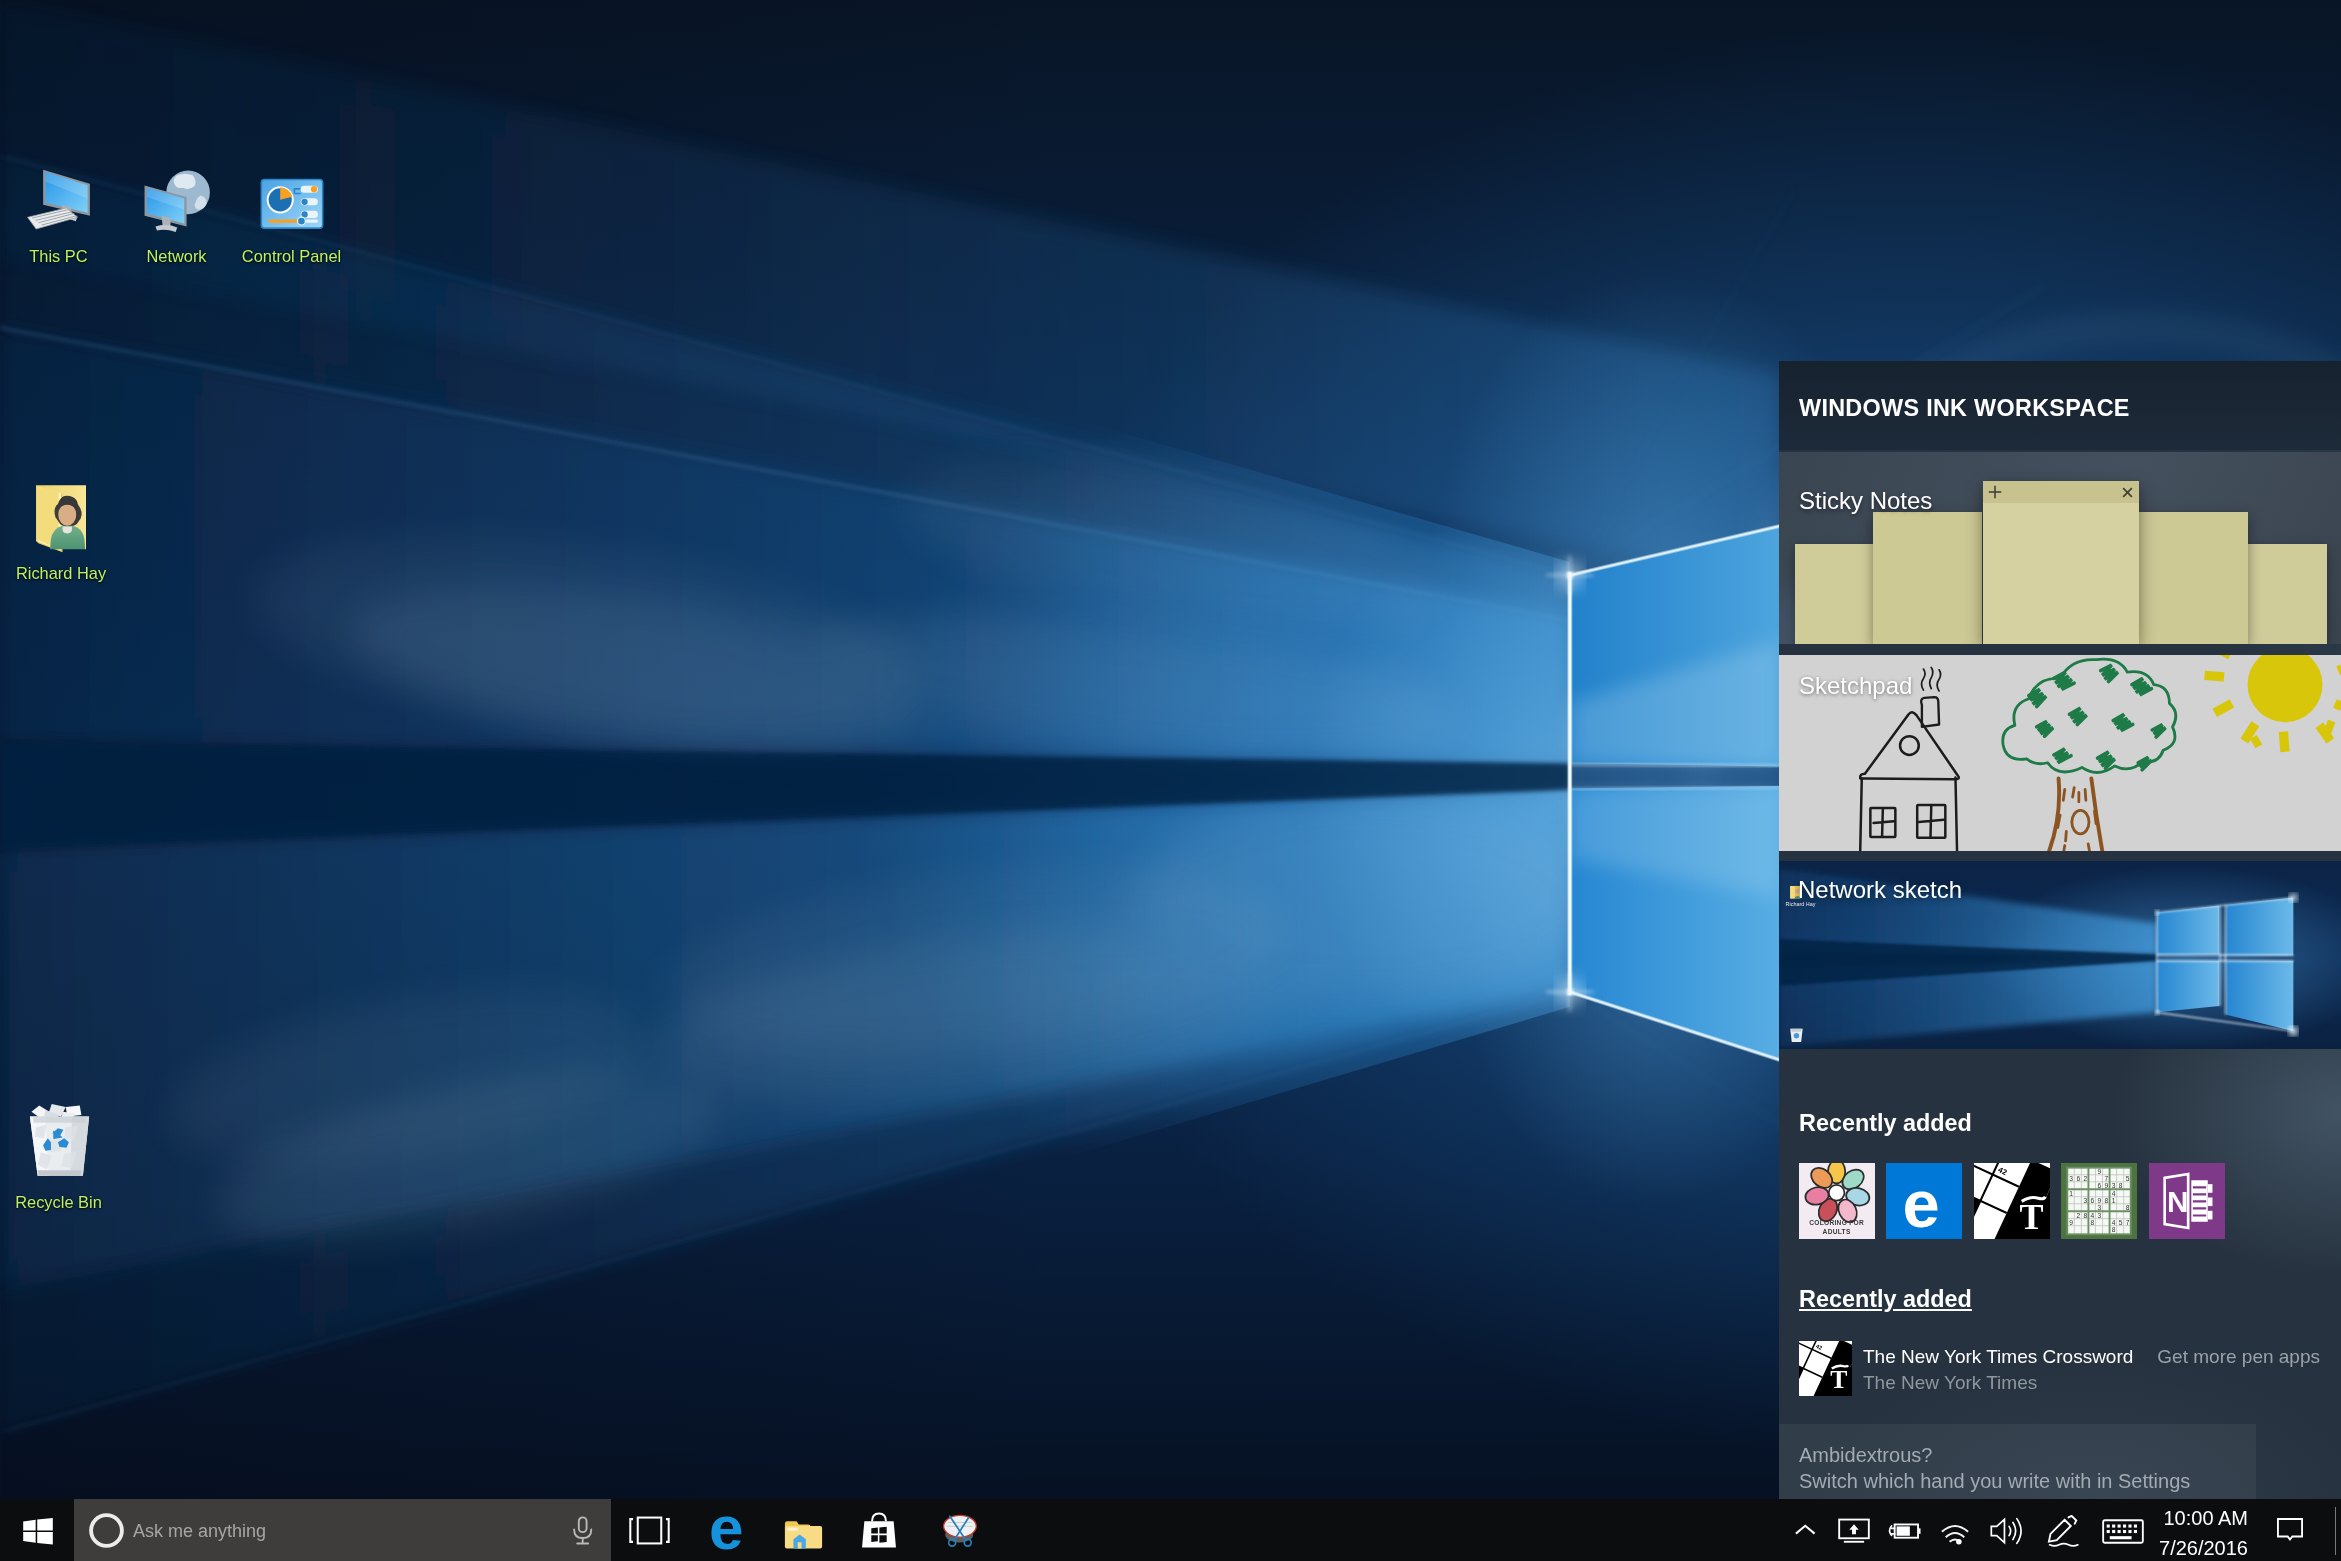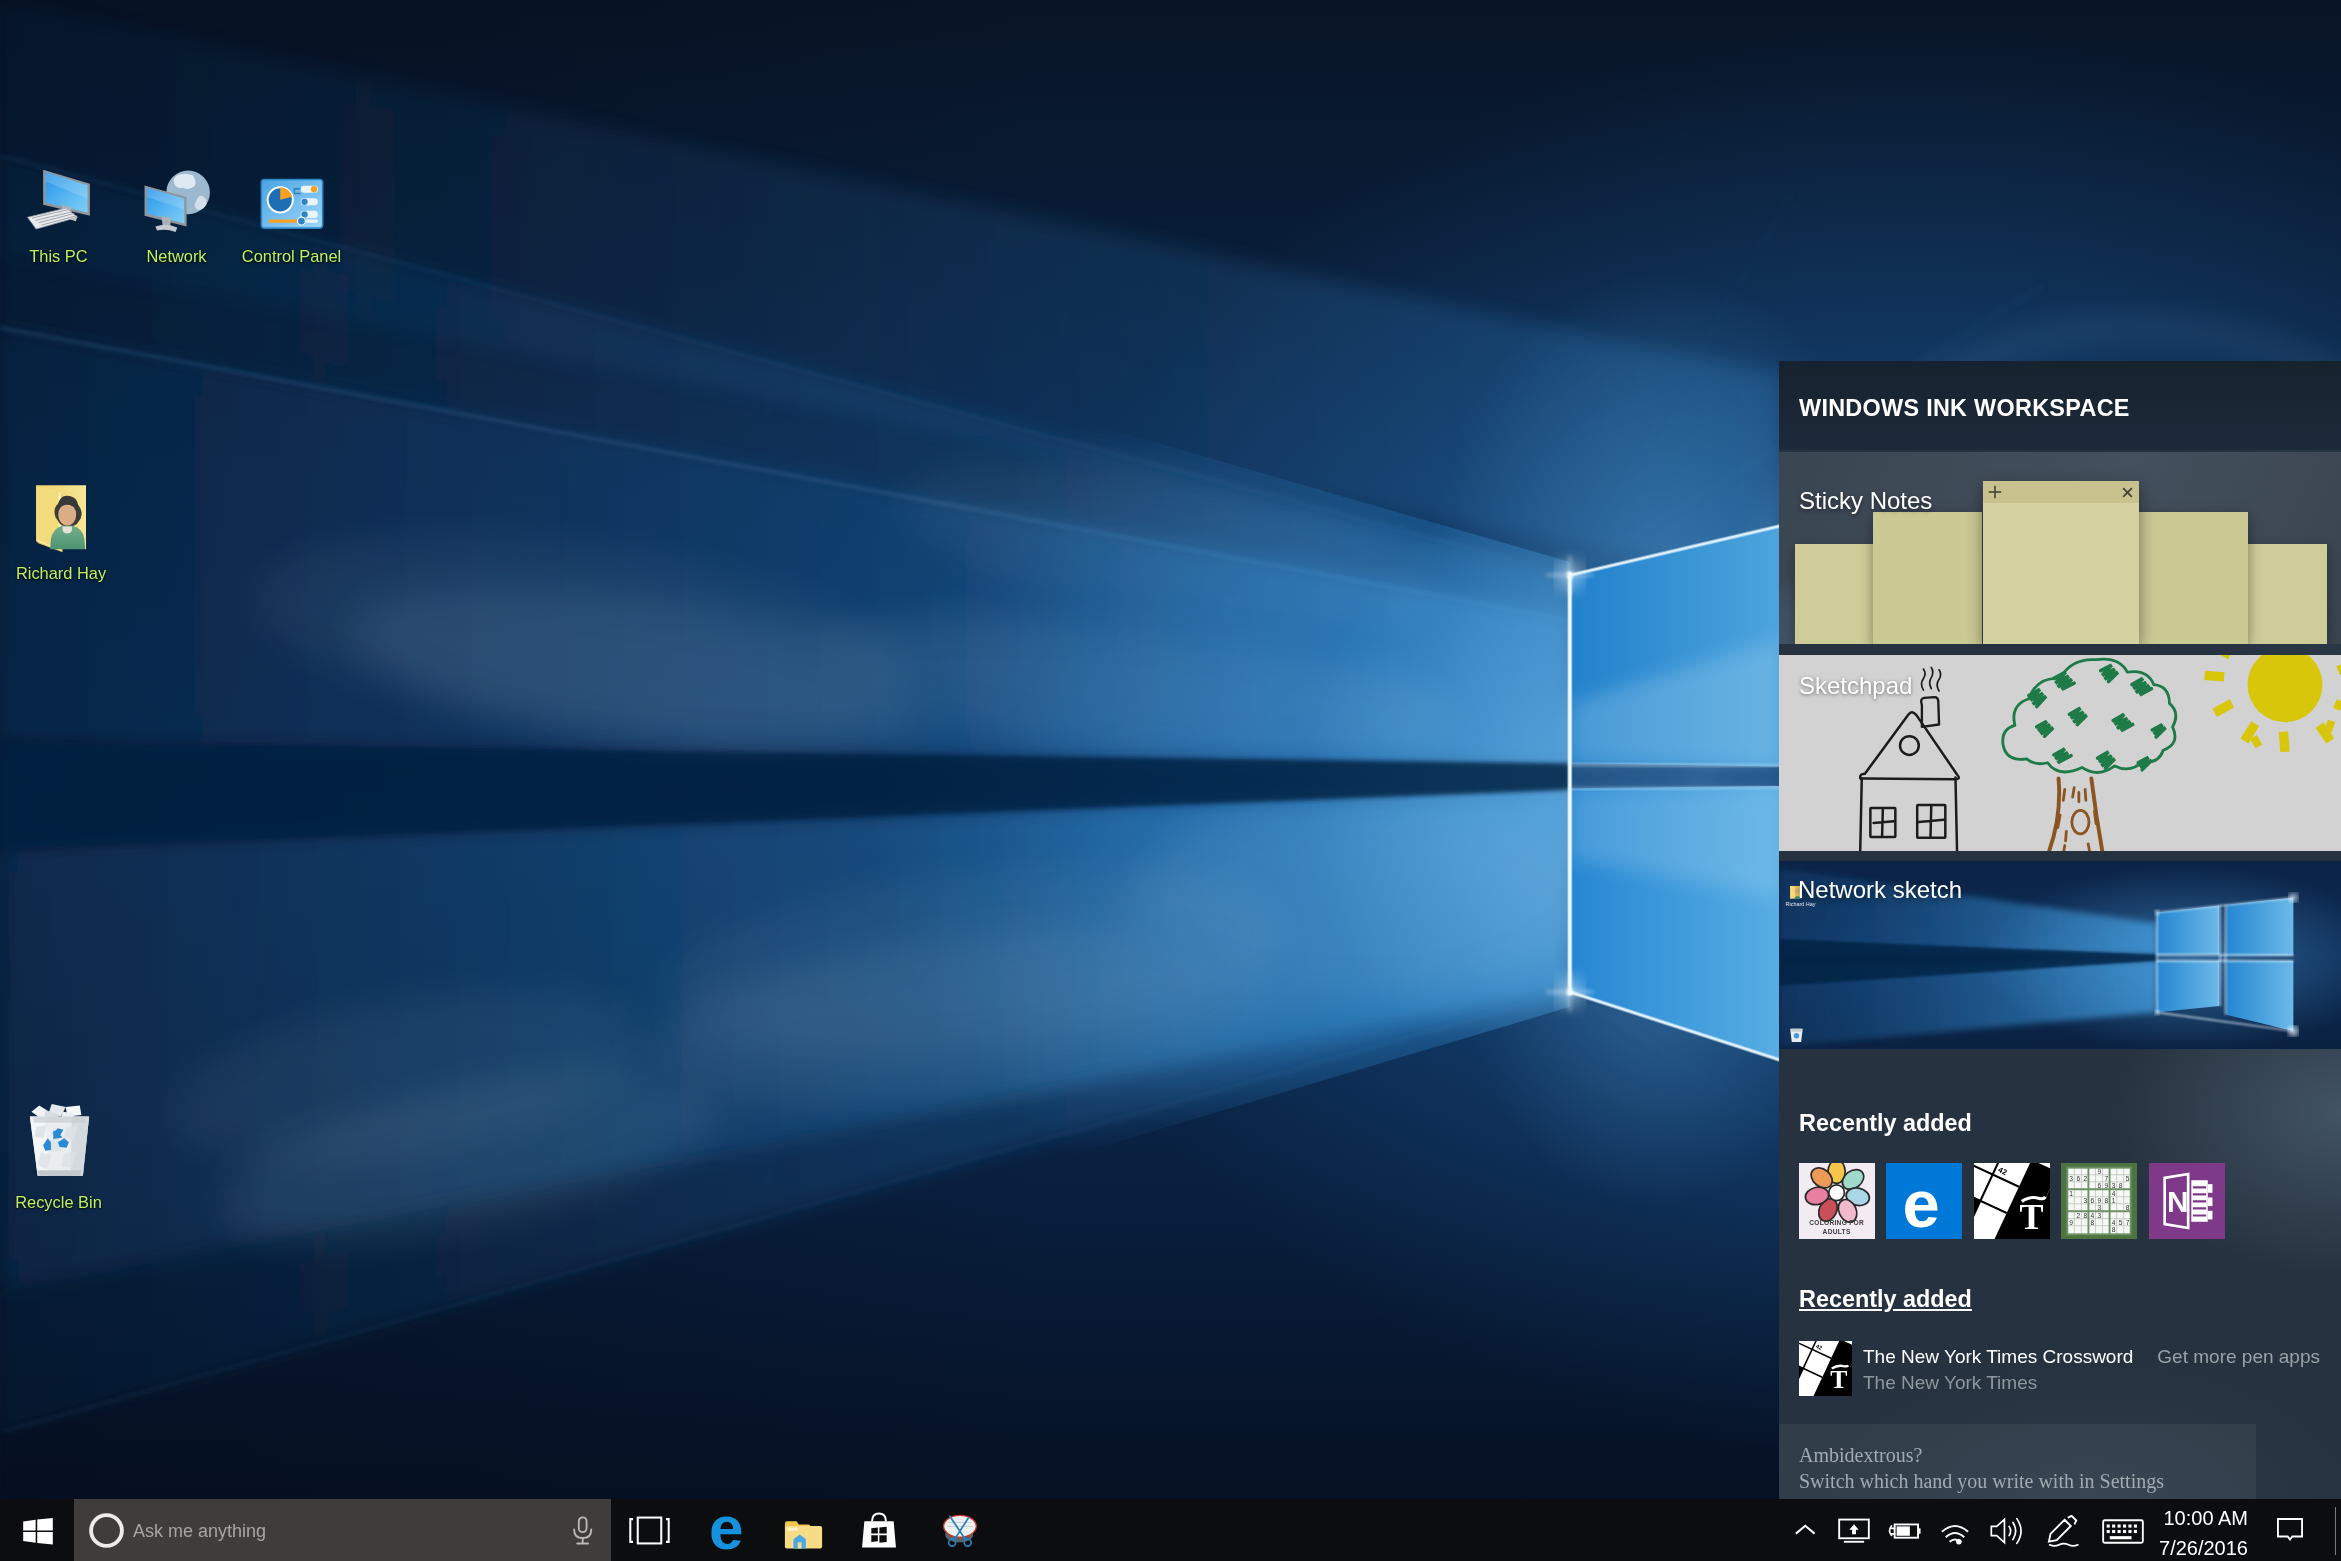--- a/index.html
+++ b/index.html
@@ -564,21 +564,21 @@
         <text x="11" y="16" font-size="7" font-weight="bold" fill="#000000">42</text>
       </g>
       <text x="40" y="60" font-size="33" font-family="'Liberation Serif',serif" font-weight="bold" fill="#ffffff">T</text>
       <path d="M42 35 q8 -5 15 -3 q5 1 6 -1" fill="none" stroke="#ffffff" stroke-width="3"></path>
     </svg>
   </div>
   <div class="abs" style="left:84px;top:985px;font-size:19px;color:#ffffff;white-space:nowrap;">The New York Times Crossword</div>
   <div class="abs" style="left:84px;top:1011px;font-size:19px;color:#8f979e;white-space:nowrap;">The New York Times</div>
   <div class="abs" style="right:22px;top:985px;font-size:19px;color:#99a1a9;white-space:nowrap;">Get more pen apps</div>
 
-  <div class="abs" style="left:0;top:1063px;width:477px;height:75px;background:rgba(255,255,255,0.055);font-family:Liberation Serif, serif;">
+  <div class="abs" style="left:0;top:1063px;width:477px;height:75px;background:rgba(255,255,255,0.055);">
     <div class="abs" style="left:20px;top:18px;font-size:20px;color:#a2aab2;line-height:26px;">Ambidextrous?<br>Switch which hand you write with in Settings</div>
   </div>
 </div>
 
 <div id="taskbar" class="abs" style="left:0;top:1499px;width:2342px;height:62px;background:#0b0d0f;">
 
   <svg class="abs" style="left:23.4px;top:19px" width="30" height="26.5" viewBox="0 0 38 34">
     <g fill="#ffffff">
       <polygon points="0,4.5 16,2.2 16,16 0,16"></polygon>
       <polygon points="18,2 38,0 38,16 18,16"></polygon>

